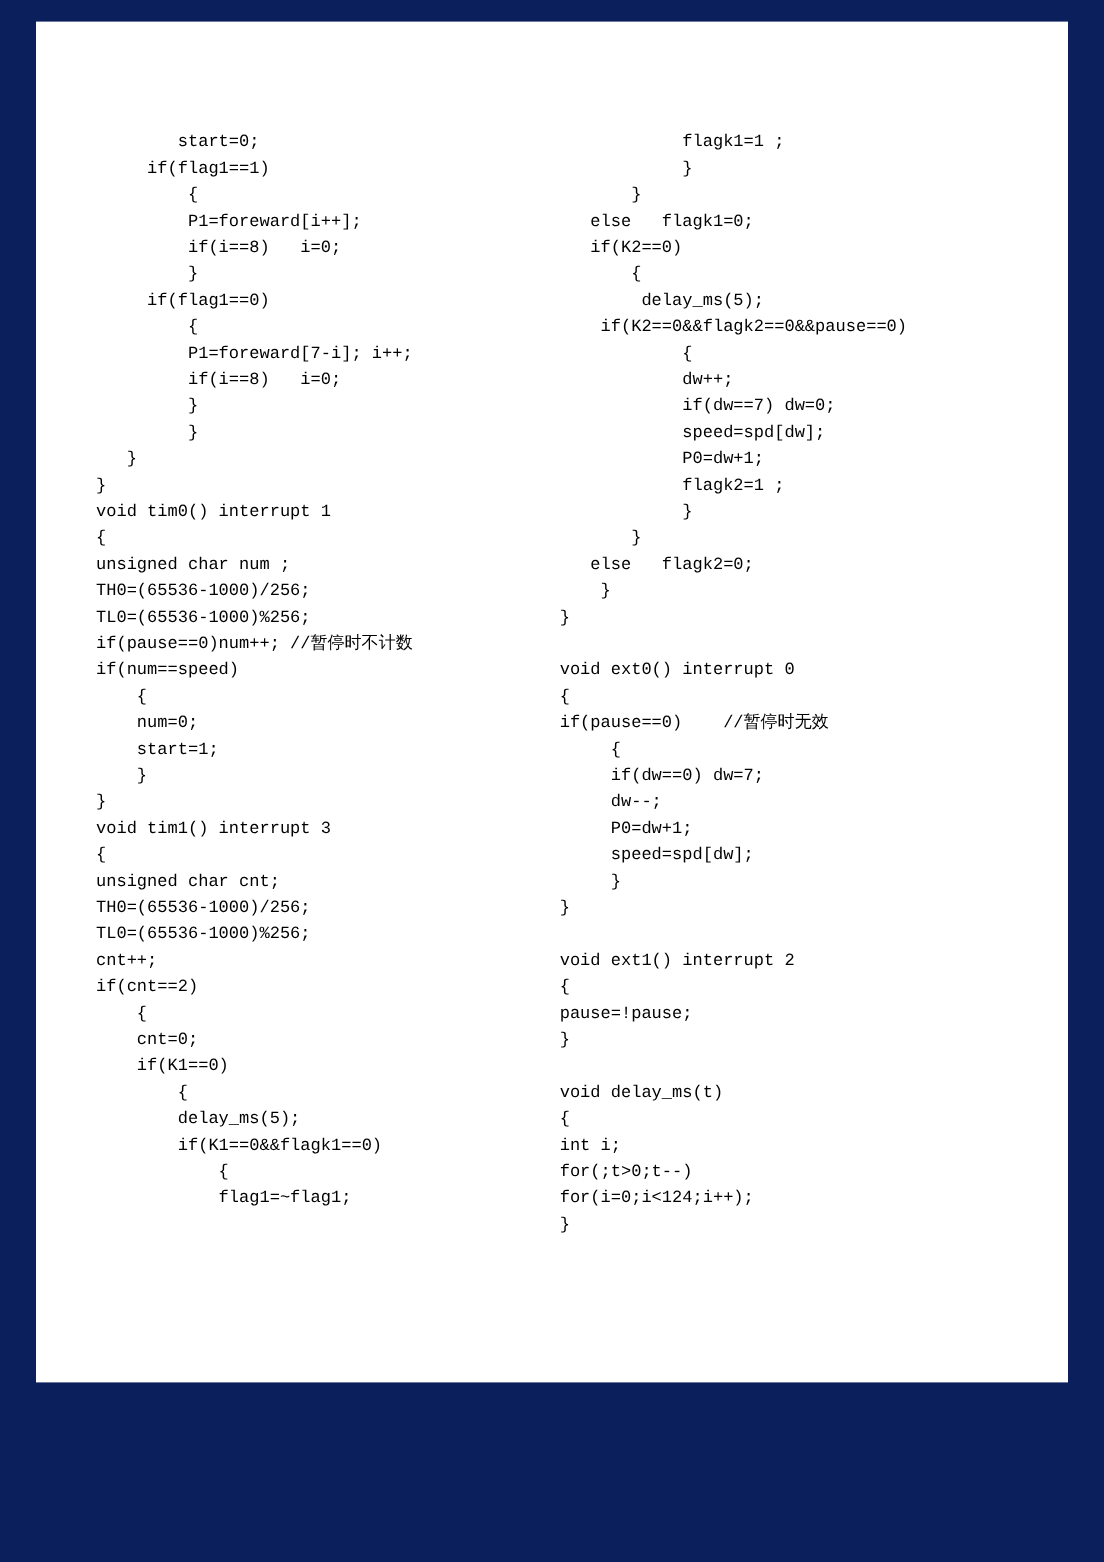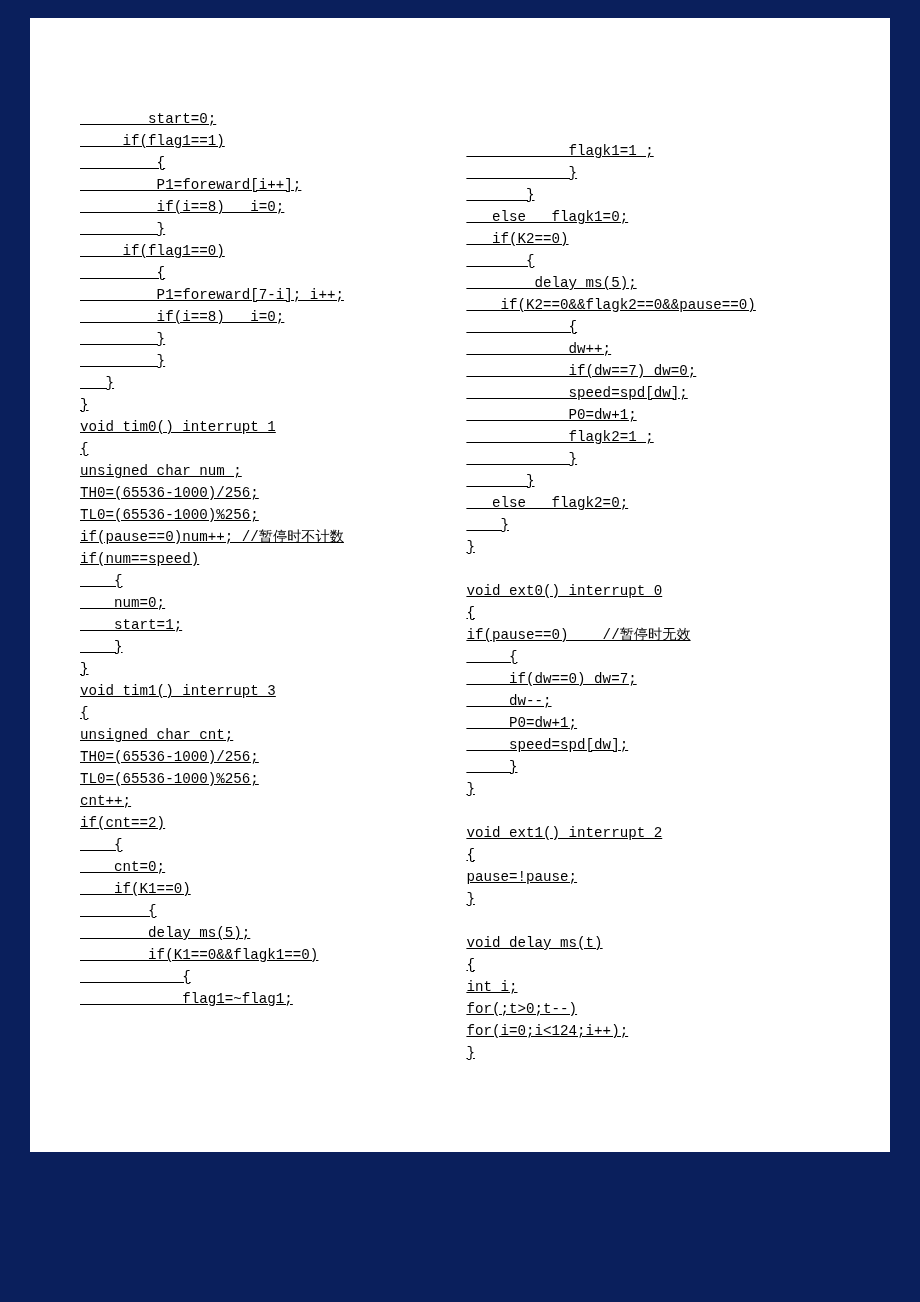--- a/index.html
+++ b/index.html
@@ -11,32 +11,31 @@
     overflow: hidden;
   }
   .page {
     background: #ffffff;
     margin: 18px 30px;
     padding: 90px 30px 60px 50px;
     height: 1134px;
     box-sizing: border-box;
     display: flex;
     gap: 12px;
-    text-decoration: underline;
   }
   .col {
     flex: 1;
     font-family: "Courier New", monospace;
     font-size: 14.2px;
     line-height: 22px;
     white-space: pre;
     color: #000;
   }
   .col1 { flex: 0 0 48%; }
-  .col2 { flex: 0 0 52%; margin-top: 32px; }
+  .col2 { flex: 0 0 52%; }
 </style>
 </head>
 <body>
 
 <div class="page">
   <div class="col col1">        start=0;
      if(flag1==1)
          {
          P1=foreward[i++];
          if(i==8)   i=0;

